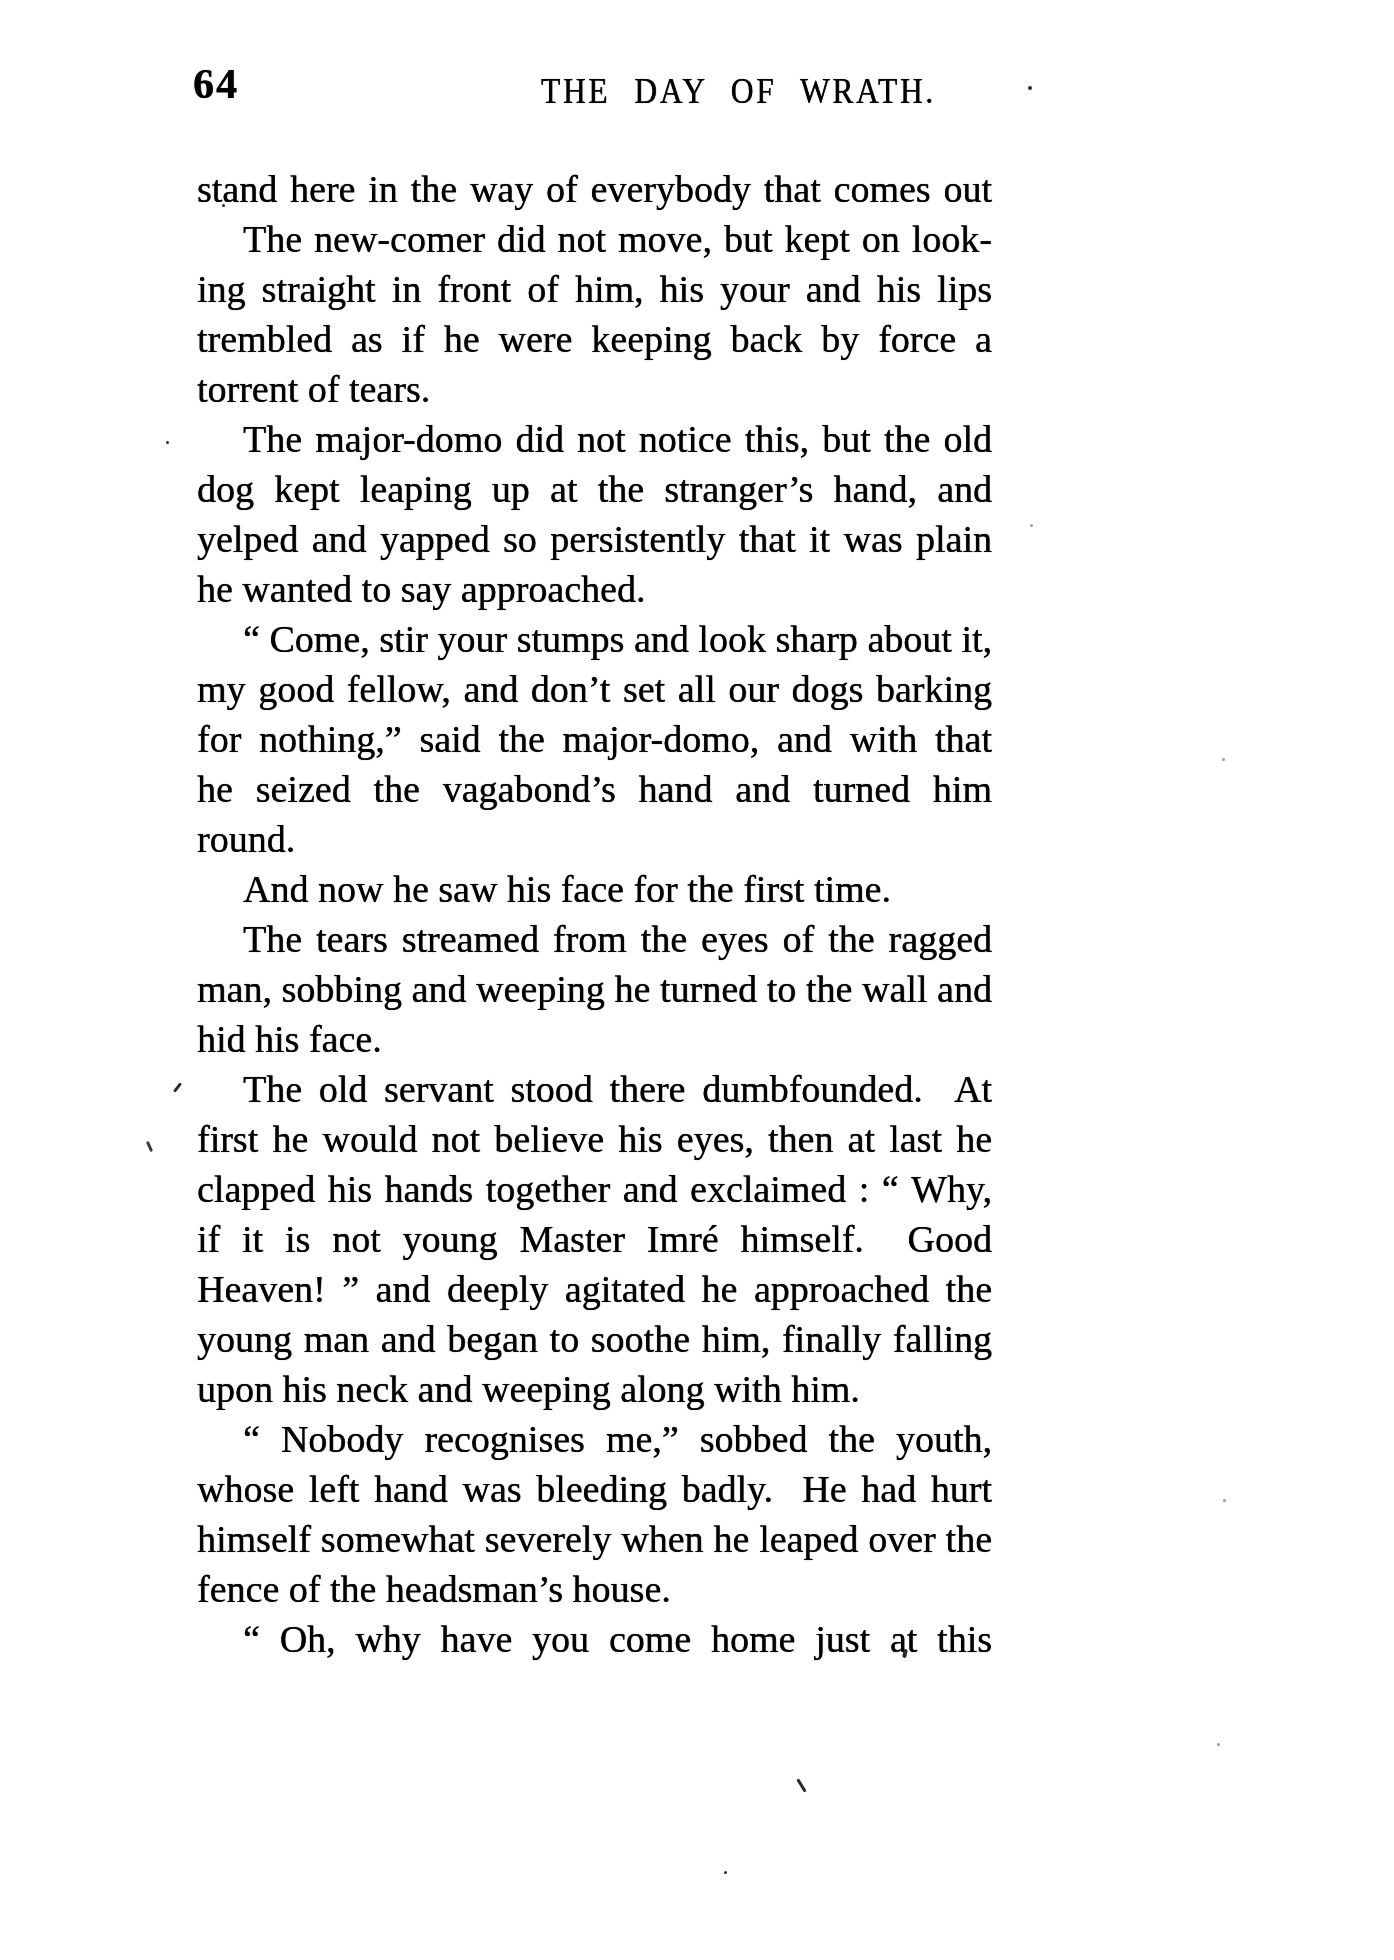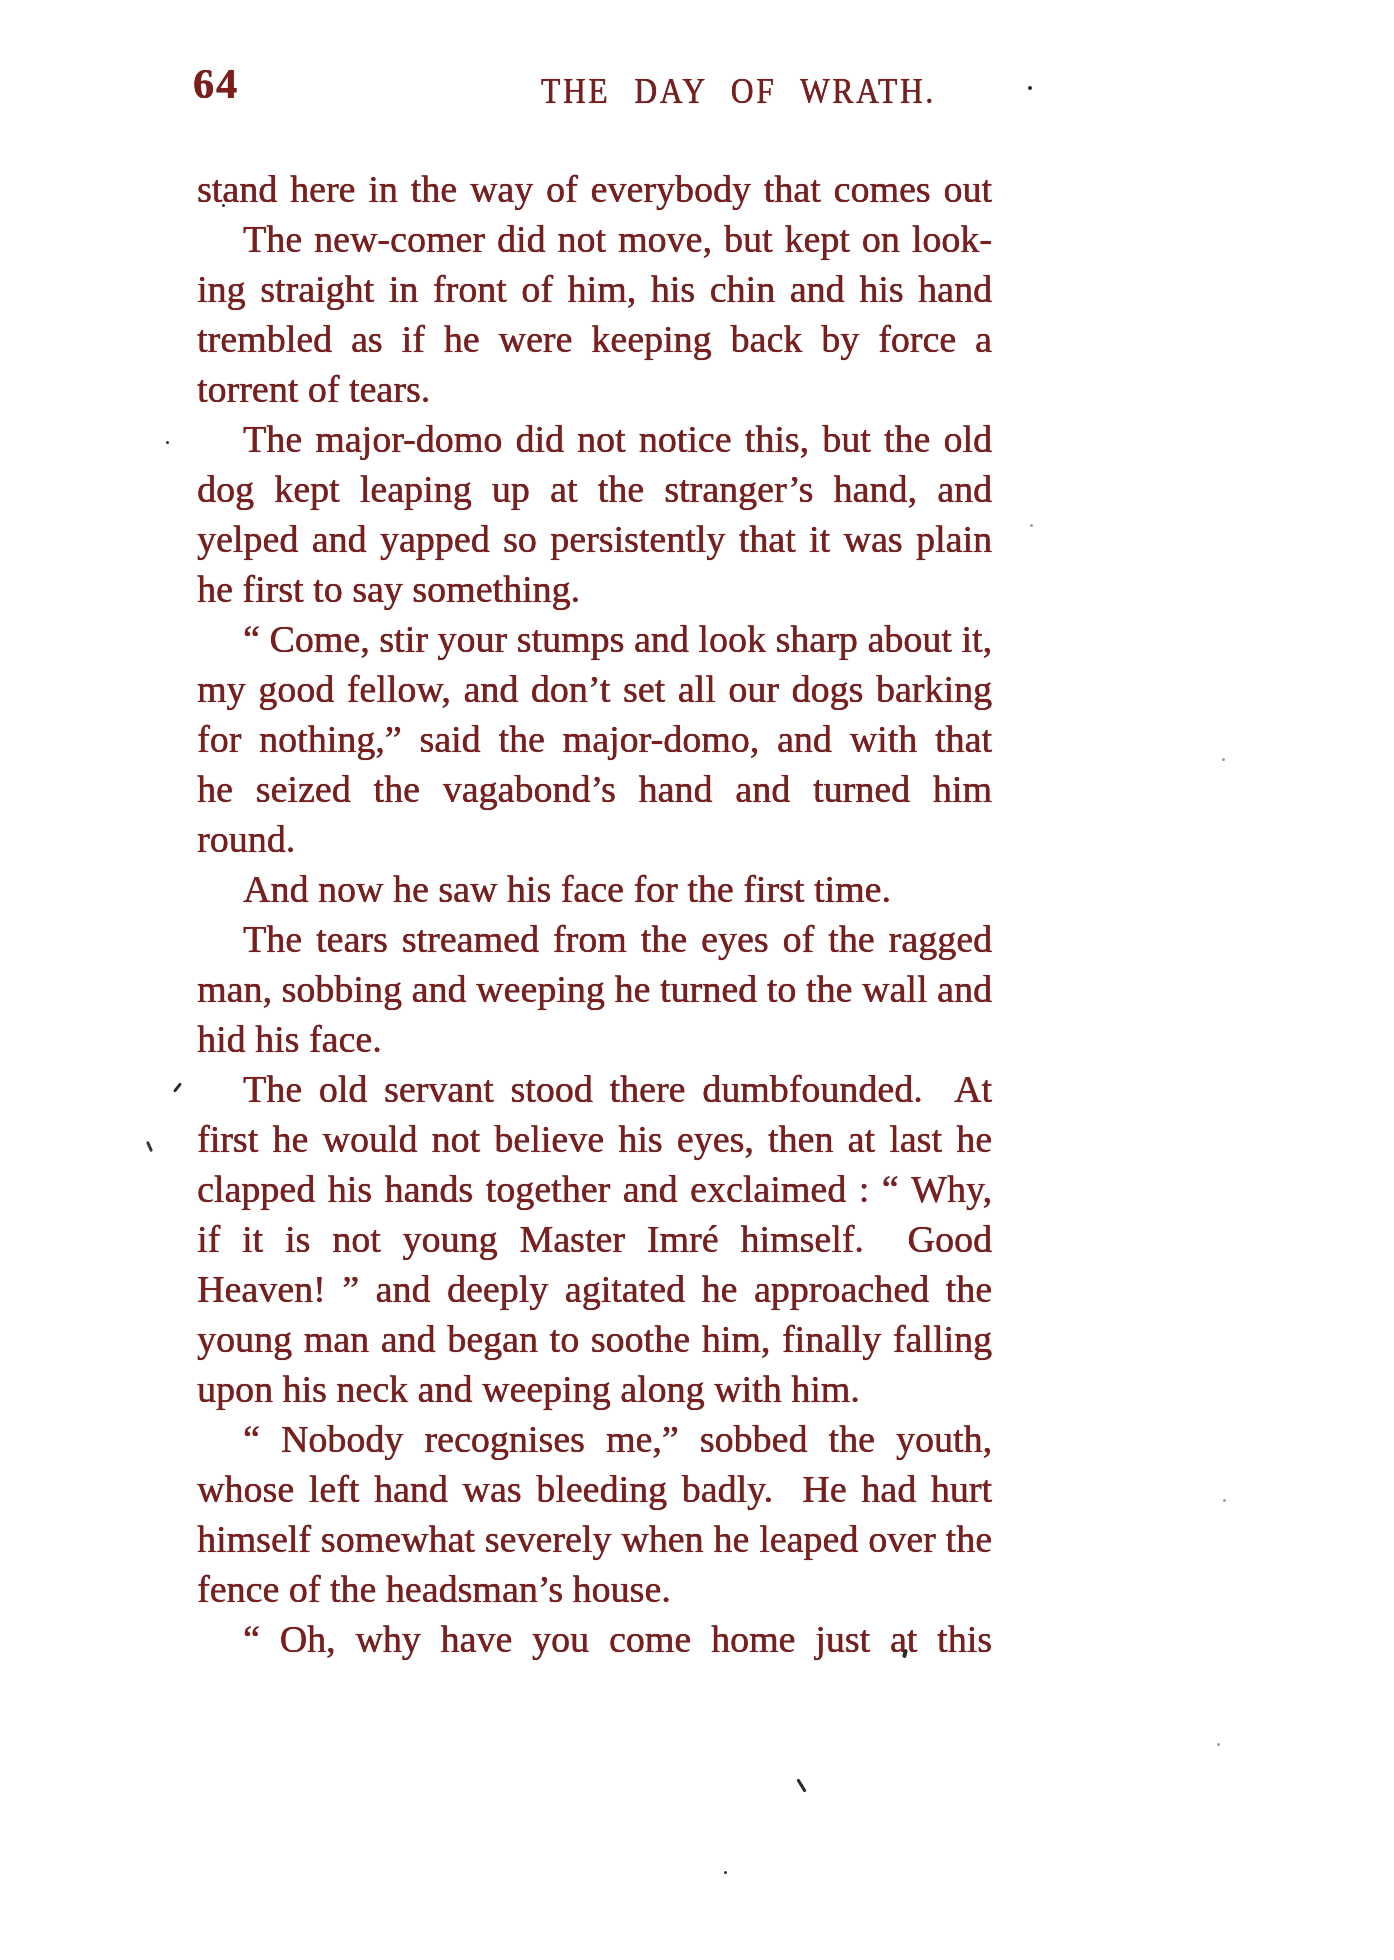--- a/index.html
+++ b/index.html
@@ -7,21 +7,21 @@
     padding: 0;
     background: #ffffff;
   }
   .page {
     position: relative;
     width: 1394px;
     height: 1960px;
     background: #ffffff;
     overflow: hidden;
     font-family: "Liberation Serif", serif;
-    color: #7f1d1d;
+    color: #000000;
     
     text-shadow: 0 0 0.8px rgba(20,19,18,0.85), 0.4px 0.4px 0.4px rgba(20,19,18,0.5);
   }
   .page-number {
     position: absolute;
     left: 193px;
     top: 60px;
     font-size: 42px;
     font-weight: 700;
     letter-spacing: 2px;
@@ -96,27 +96,27 @@
 
   <div class="page-number">64</div>
 
   <div class="running-title">
     <span class="title-text">THE DAY OF WRATH.</span>
   </div>
 
   <div class="body-text">
       <div class="line">stand here in the way of everybody that comes out</div>
       <div class="line indent">The new-comer did not move, but kept on look-</div>
-      <div class="line">ing straight in front of him, his chin and his hand</div>
+      <div class="line">ing straight in front of him, his your and his lips</div>
       <div class="line">trembled as if he were keeping back by force a</div>
       <div class="line last">torrent of tears.</div>
       <div class="line indent">The major-domo did not notice this, but the old</div>
       <div class="line">dog kept leaping up at the stranger’s hand, and</div>
       <div class="line">yelped and yapped so persistently that it was plain</div>
-      <div class="line last">he first to say something.</div>
+      <div class="line last">he wanted to say approached.</div>
       <div class="line indent">“&nbsp;Come, stir your stumps and look sharp about it,</div>
       <div class="line">my good fellow, and don’t set all our dogs barking</div>
       <div class="line">for nothing,” said the major-domo, and with that</div>
       <div class="line">he seized the vagabond’s hand and turned him</div>
       <div class="line last">round.</div>
       <div class="line indent last">And now he saw his face for the first time.</div>
       <div class="line indent">The tears streamed from the eyes of the ragged</div>
       <div class="line">man, sobbing and weeping he turned to the wall and</div>
       <div class="line last">hid his face.</div>
       <div class="line indent">The old servant stood there dumbfounded.&nbsp; At</div>

